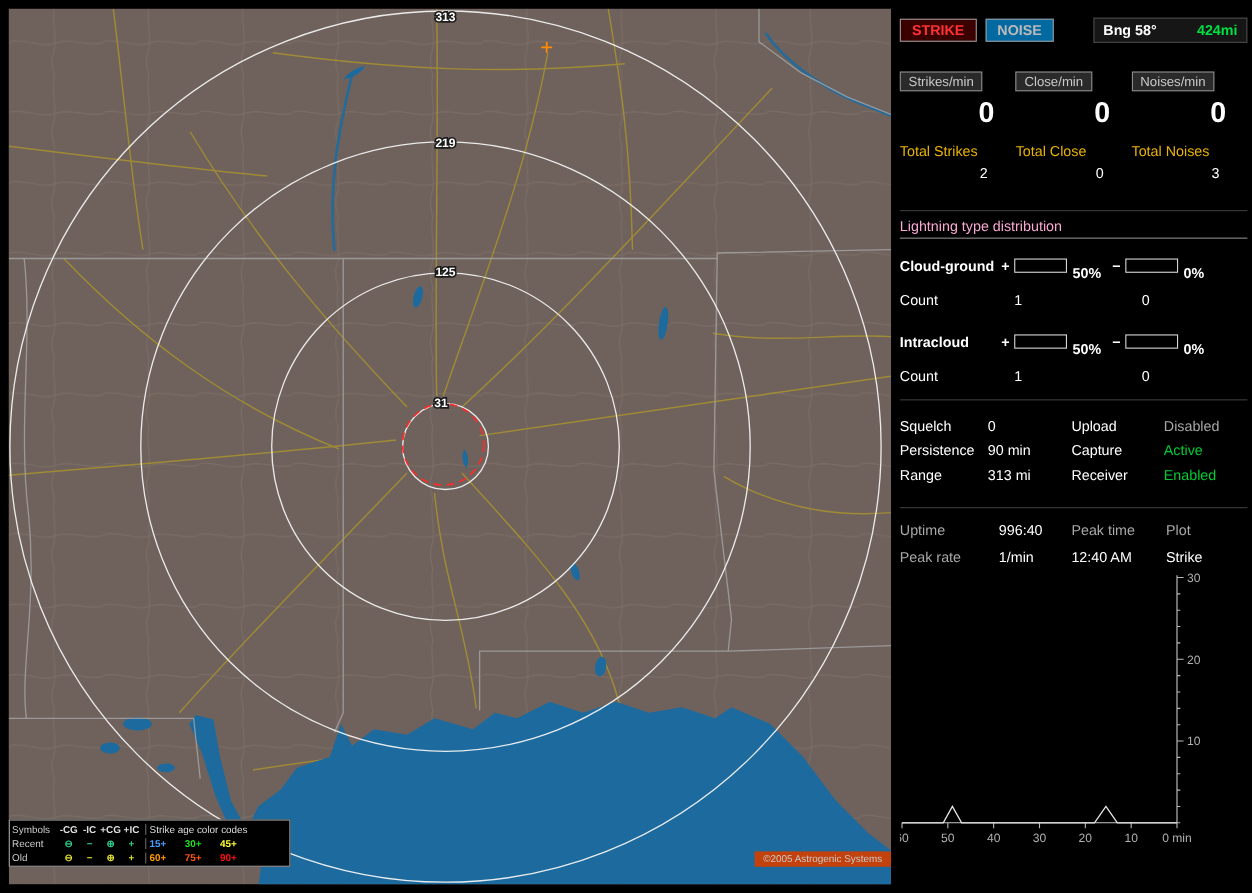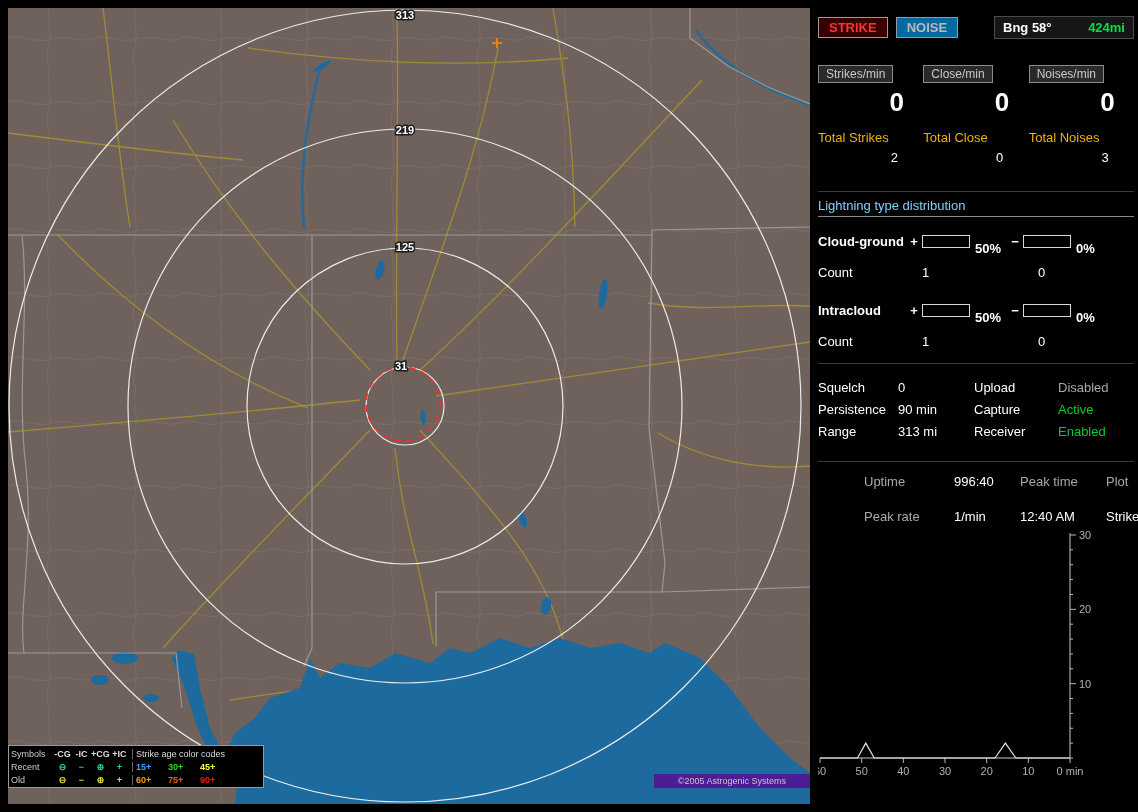--- a/index.html
+++ b/index.html
@@ -3,22 +3,22 @@
 <meta charset="utf-8">
 <style>
   html,body{margin:0;padding:0;background:#000;}
   .screen{position:relative;width:1138px;height:812px;background:#000;overflow:hidden;
           font-family:"Liberation Sans",sans-serif;color:#fff;}
   
   .map-wrap{position:absolute;left:8px;top:8px;width:802px;height:780px;background:#6f625c;}
   .map-wrap svg{display:block;}
   .ring-label{fill:#ffffff;font-size:11px;font-weight:bold;text-anchor:middle;
               paint-order:stroke;stroke:#1b1b1b;stroke-width:3px;}
-  .copyright{position:absolute;right:0;bottom:0;background:#4c1d95;color:#c8c8c8;
-             font-size:9px;padding:2px 24px;text-align:center;}
+  .copyright{position:absolute;right:0;bottom:0;background:#c2410c;color:#c8c8c8;
+             font-size:9px;padding:2px 8px;text-align:center;}
   
   .legend{position:absolute;left:0;bottom:0;width:250px;background:#000;border:1px solid #999;
           font-size:9px;color:#ddd;padding:1px 2px;}
   .lg-row{display:flex;align-items:center;height:13px;}
   .lg-label{width:42px;color:#ccc;}
   .lg-sym{width:19px;text-align:center;font-weight:bold;}
   .lg-ages{display:flex;border-left:1px solid #666;margin-left:3px;padding-left:3px;flex:1;}
   .lg-ages-header{flex:1;border-left:1px solid #666;margin-left:3px;padding-left:3px;color:#ddd;}
   .lg-age{width:32px;font-weight:bold;}
   
@@ -36,35 +36,35 @@
             font-size:12px;padding:1px 7px;}
   .rate-val{width:86px;text-align:right;font-size:26px;font-weight:bold;margin-top:4px;}
   .totals{display:flex;margin-top:12px;}
   .tot-col{width:110px;}
   .tot-label{color:#eab308;}
   .tot-val{width:80px;text-align:right;margin-top:5px;}
   .divider{border:none;border-top:1px solid #3c3c3c;margin:0;}
   .d1{margin-top:26px;}
   .d2{margin-top:14px;}
   .d3{margin-top:22px;}
-  .dist-header{margin-top:6px;color:#7dd3fc;padding-bottom:3px;border-bottom:1px solid #8a8a8a;}
+  .dist-header{margin-top:6px;color:#f9a8d4;padding-bottom:3px;border-bottom:1px solid #8a8a8a;}
   .dist-row{display:flex;align-items:center;margin-top:10px;}
   .dist-label{width:90px;font-weight:bold;}
   .sign{width:12px;text-align:center;font-weight:bold;}
   .bar{width:46px;height:11px;border:1px solid #d8d8d8;background:#000;margin:0 2px;}
   .bar-fill{height:100%;width:0;}
   .pct{width:34px;font-weight:bold;padding-left:3px;margin-top:14px;}
   .count-row{display:flex;margin-top:9px;}
   .count-label{width:90px;}
   .count-v1{width:104px;padding-left:14px;}
   .count-v2{padding-left:12px;}
   .timestamp{margin-top:7px;border:1px solid #8a8a8a;padding:3px 4px;color:#00ff00;
              font-weight:bold;font-size:15px;white-space:pre;}
   .settings{display:grid;grid-template-columns:80px 76px 84px auto;row-gap:7px;margin-top:16px;}
-  .stat-grid{display:grid;grid-template-columns:90px 66px 86px auto;row-gap:20px;margin-top:12px;margin-left:46px;}
+  .stat-grid{display:grid;grid-template-columns:90px 66px 86px auto;row-gap:10px;margin-top:12px;}
   .dim{color:#a8a8a8;}
   .trend-row{display:grid;grid-template-columns:90px auto;margin-top:18px;}
   #trend-svg{margin-top:6px;}
   #trend-svg text{fill:#b0b0b0;font-size:11px;font-family:"Liberation Sans",sans-serif;}
 </style>
 </head>
 <body>
 
 <div class="screen">
 

